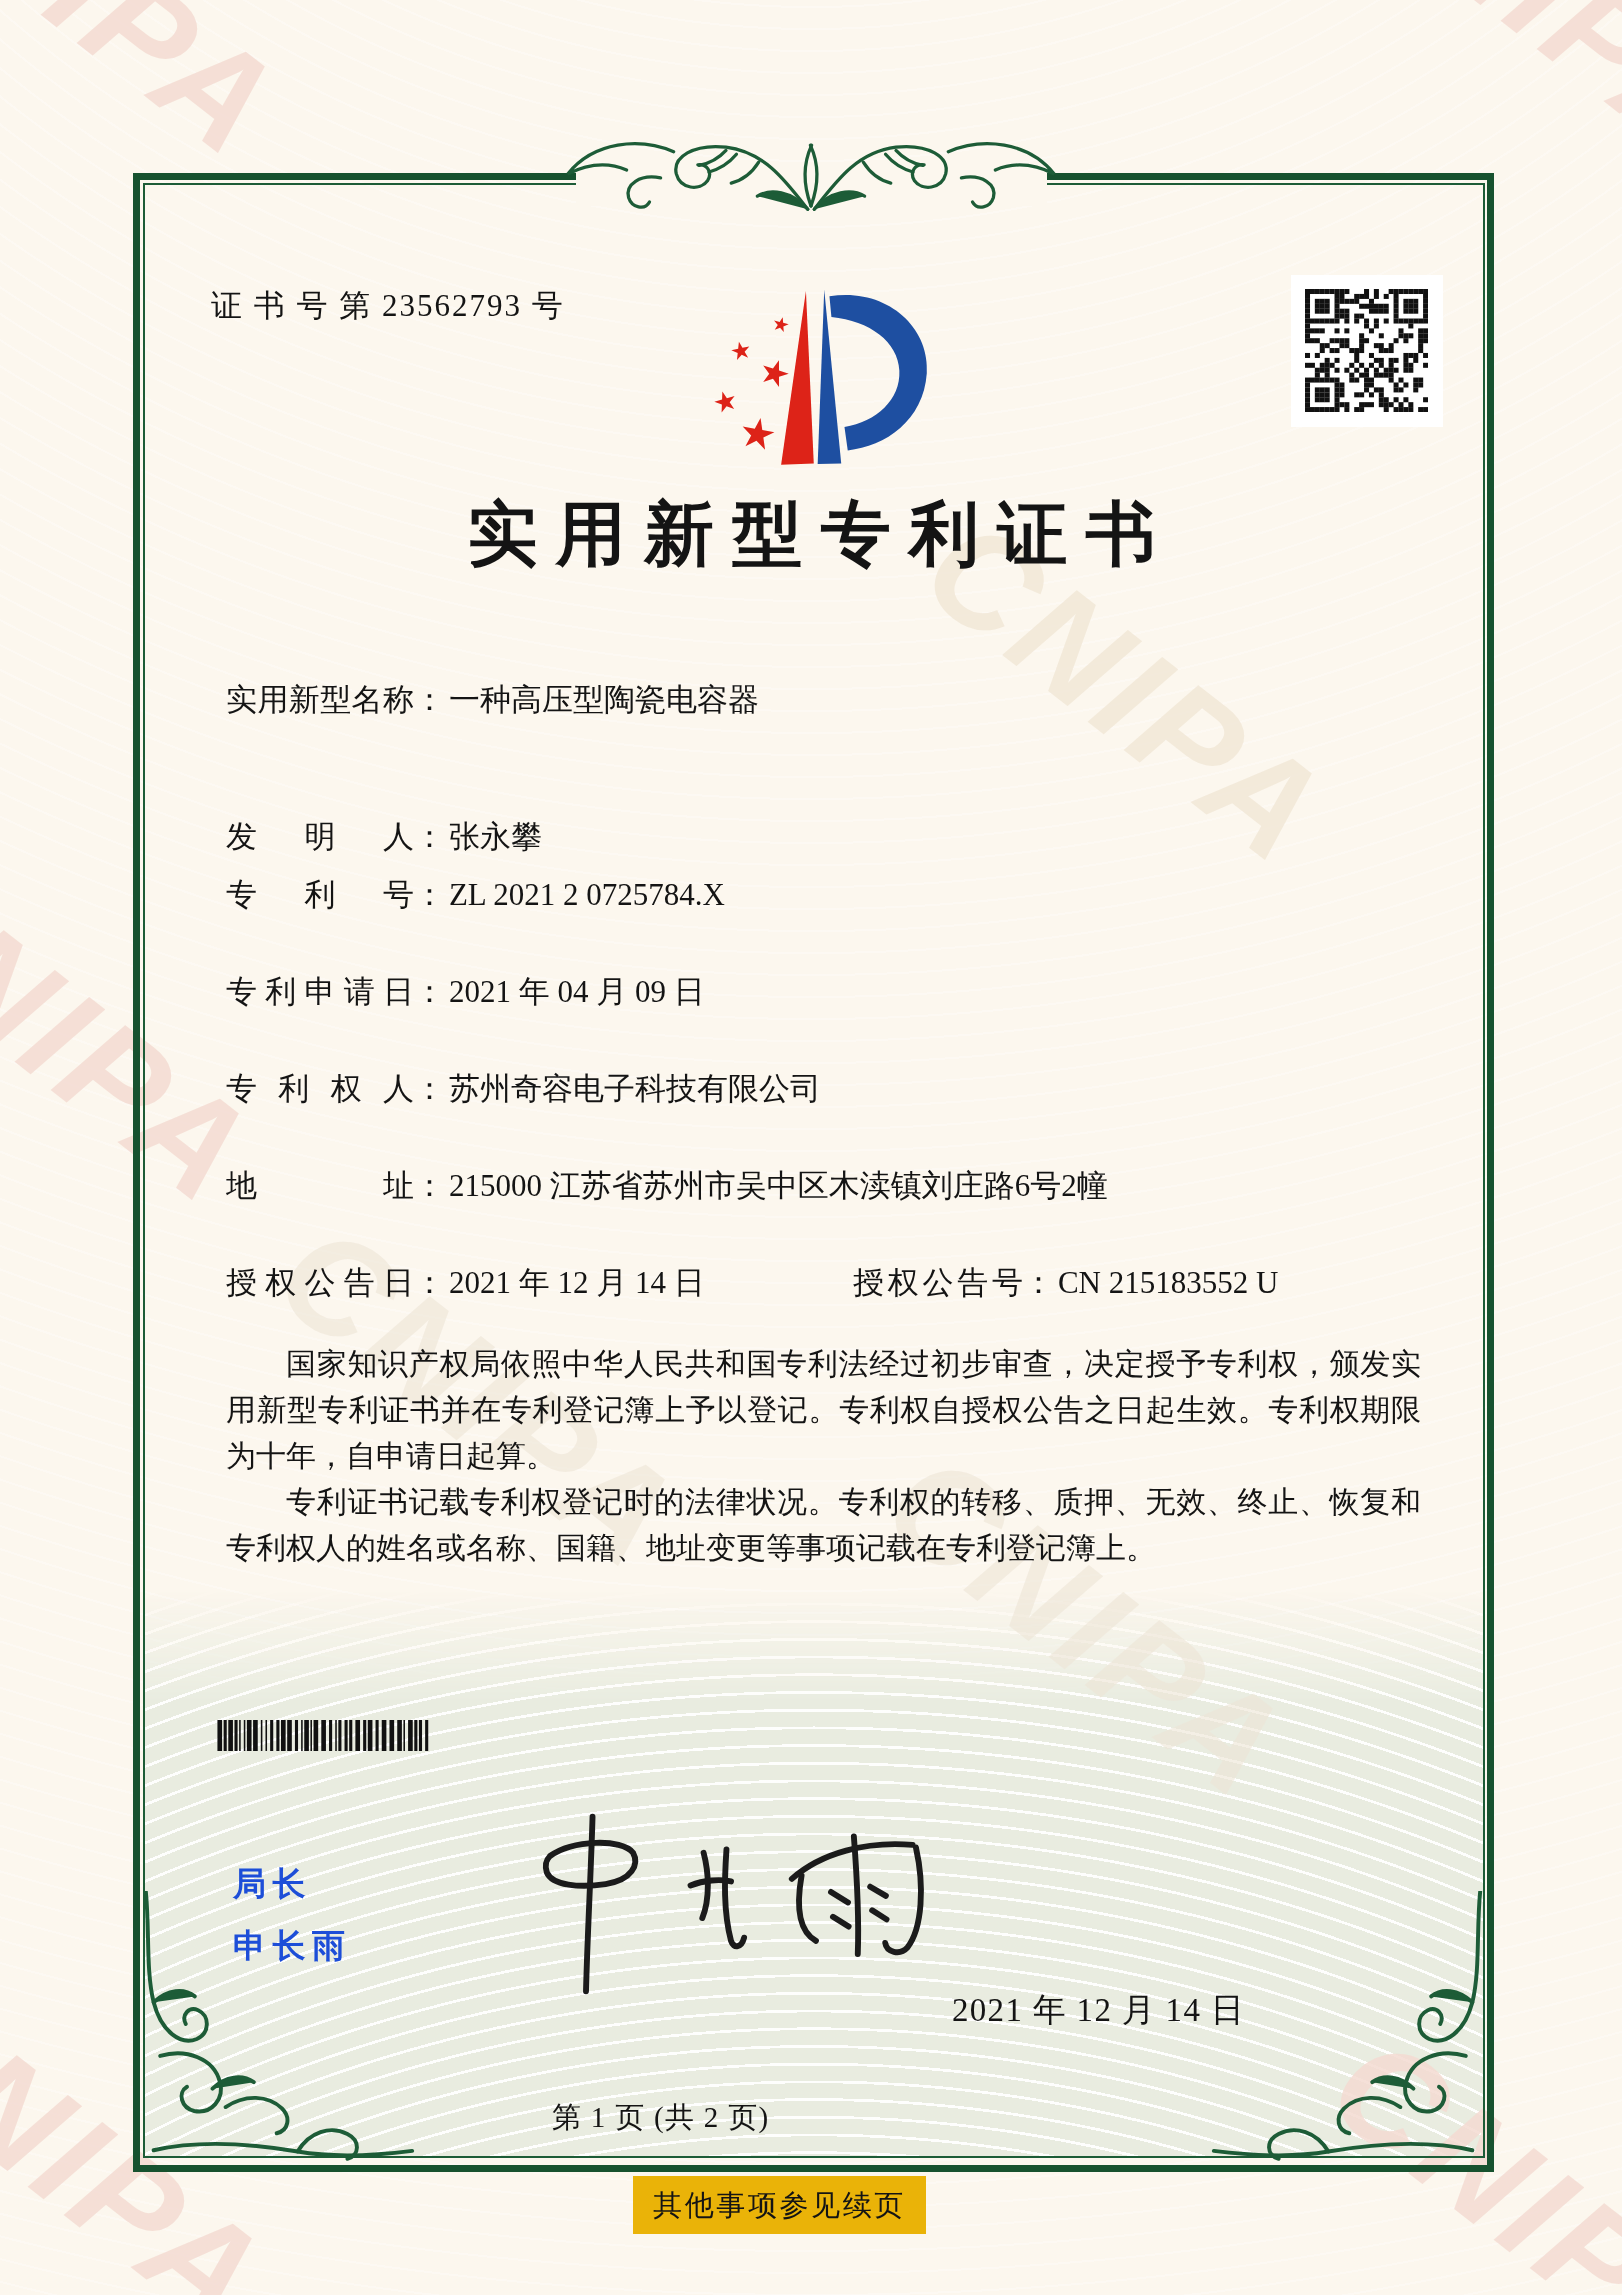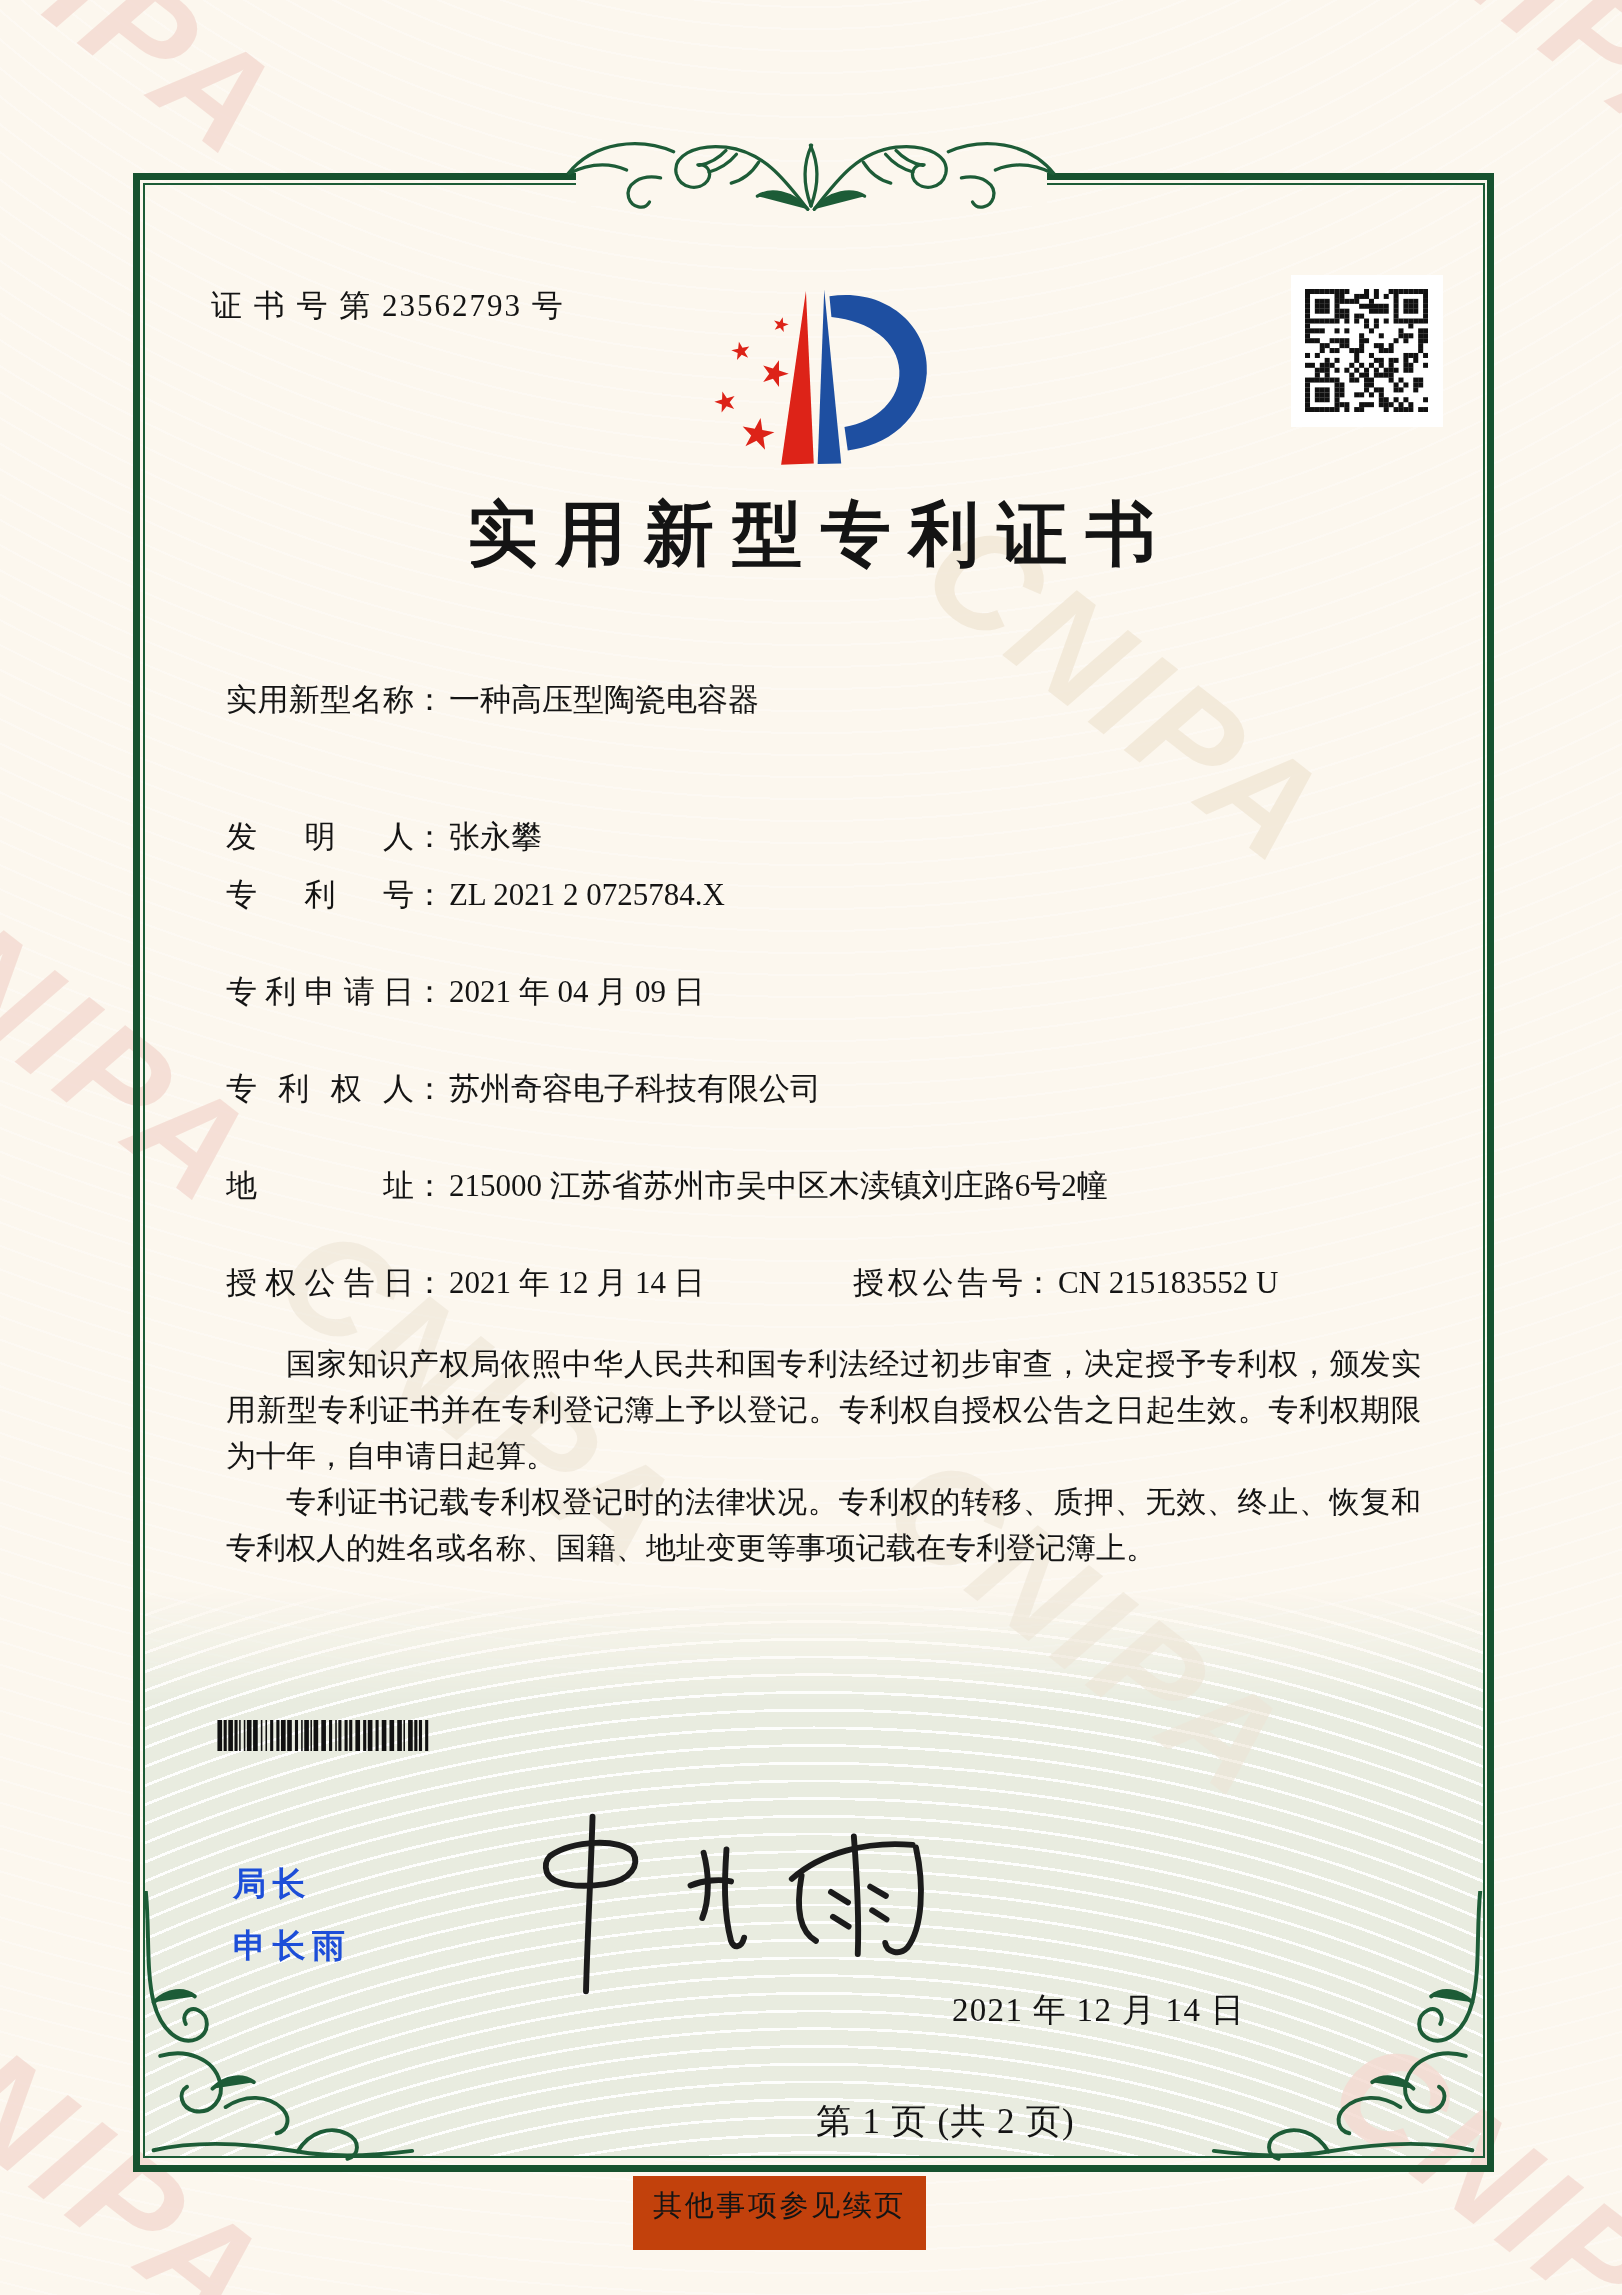--- a/index.html
+++ b/index.html
@@ -73,22 +73,22 @@
   .body-text{left:226px;top:1341px;width:1195px;font-size:30px;line-height:46px;
     text-align:justify;}
   .body-text p{margin:0;text-indent:60px;font-family:Liberation Serif, serif;}
   .barcode{left:216px;top:1720px;width:216px;height:31px;}
   .director{left:233px;font-size:33px;font-weight:700;letter-spacing:6.5px;
     font-family:"Liberation Sans","DejaVu Sans",sans-serif;color:#1d4ed8;}
   .dir1{top:1862px;}
   .dir2{top:1924px;}
   .signature{left:494px;top:1807px;}
   .date{left:952px;top:1988px;font-size:33px;letter-spacing:1.3px;}
-  .pageinfo{left:552px;top:2098px;width:523px;text-align:right;font-size:35px;letter-spacing:1.3px;}
-  .footer-box{left:633px;top:2176px;width:293px;height:74px;background:#c2410c;
+  .pageinfo{left:552px;top:2098px;width:523px;text-align:left;font-size:29px;letter-spacing:1.3px;}
+  .footer-box{left:633px;top:2176px;width:293px;height:58px;background:#eab308;
     text-align:center;font-size:29px;line-height:58px;letter-spacing:2.6px;}
 </style>
 </head>
 <body>
 
 <div class="page">
 
   <div class="waves"></div>
 
   <div class="wm wm1 wm-pink">CNIPA</div>

